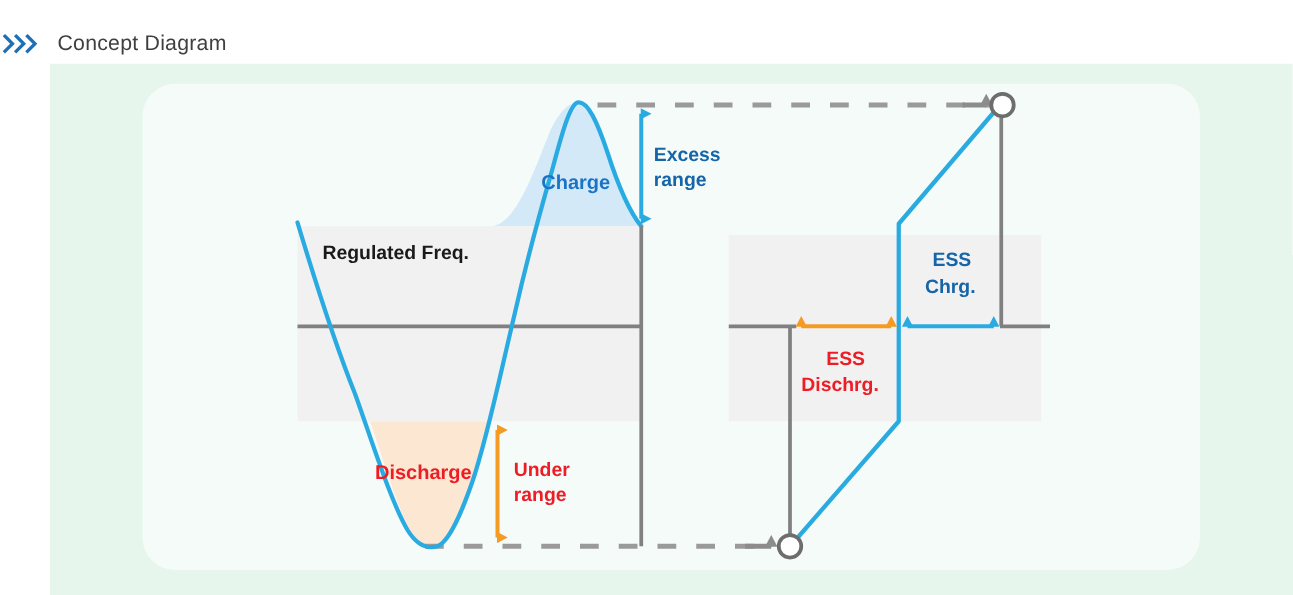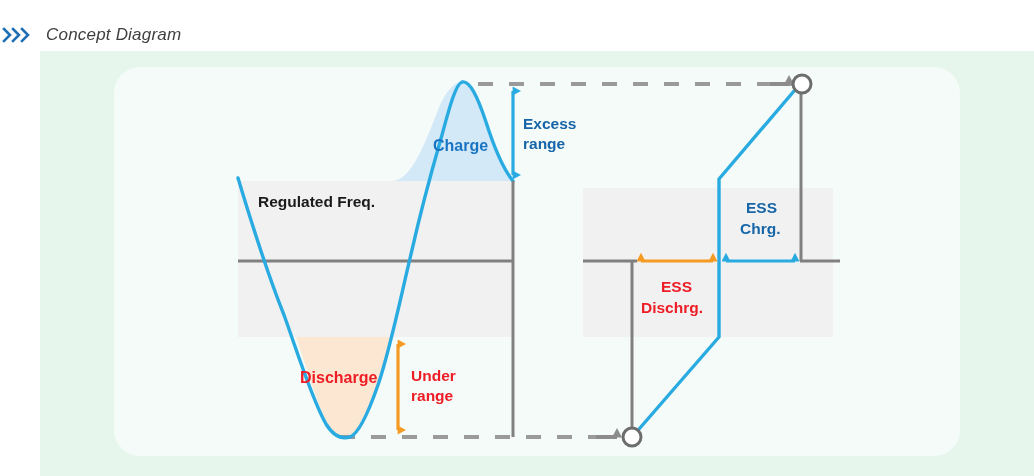--- a/index.html
+++ b/index.html
@@ -18,21 +18,20 @@
 
   
   #header {
     position: absolute;
     left: 0; top: 0;
     width: 1034px;
     height: 69px;
     display: flex;
     align-items: center;
     background: #ffffff;
-    font-style: italic;
   }
   #chevrons {
     display: block;
     margin-left: 2px;
     margin-right: 12px;
     flex: 0 0 auto;
   }
   #page-title {
     font-size: 17px;
     color: #3f3f3f;

